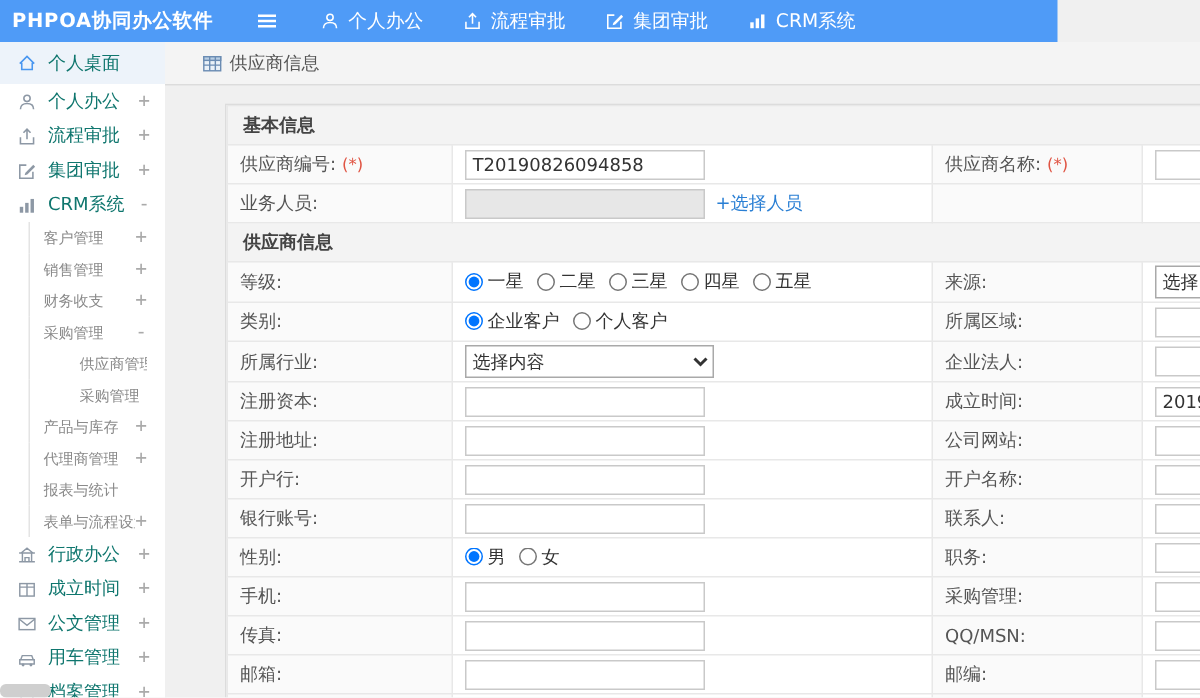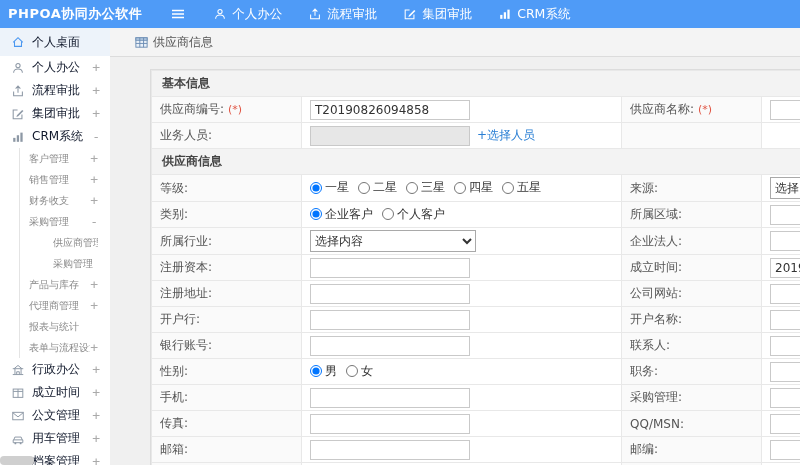--- a/index.html
+++ b/index.html
@@ -2,38 +2,38 @@
 <html><head>
 <meta charset="utf-8">
 <style>
   html,body{margin:0;padding:0;}
   body{
     width:800px;height:465px;overflow:hidden;position:relative;
     font-family:"DejaVu Sans","Liberation Sans",sans-serif;font-size:12px;
     background:#f0f0f0;
   }
   
-  .topbar{position:absolute;left:0;top:0;width:800px;height:28px;background:#4f9bf7;
+  .topbar{position:absolute;left:0;top:0;width:705px;height:28px;background:#4f9bf7;
     display:flex;align-items:center;color:#fff;}
   .brand{margin-left:8px;font-size:13px;font-weight:bold;letter-spacing:.5px;white-space:nowrap;}
   .hamburger{margin-left:28px;width:16px;height:16px;display:inline-flex;color:#fff;cursor:pointer;}
   .topnav{display:flex;align-items:center;margin-left:14px;}
   .topnav-item{display:flex;align-items:center;gap:5px;padding:0 13px;height:28px;
     color:#fff;font-size:12.5px;cursor:pointer;white-space:nowrap;}
   .topnav-item .nav-ico{width:14px;height:14px;display:inline-flex;color:#fff;}
   .caret{font-size:8px;margin-left:2px;}
   
   .sidebar{position:absolute;left:0;top:28px;width:110px;height:437px;background:#fff;
     border-right:1px solid #e6e6e6;overflow:hidden;}
   .sb-item{display:flex;align-items:center;cursor:pointer;}
   .lvl0{height:23px;padding:0 10px 0 11px;}
   .lvl0 .sb-icon{width:14px;height:14px;margin-right:7px;color:#8d98a5;display:inline-flex;flex:none;}
   .sb-item.active{background:#edf3fa;height:28px;}
   .sb-item.active .sb-icon{color:#4a97f0;}
-  .sb-label{flex:1;color:#0f172a;white-space:nowrap;overflow:hidden;}
+  .sb-label{flex:1;color:#0f766e;white-space:nowrap;overflow:hidden;}
   .sb-expand{color:#aaa;font-size:13px;flex:none;font-family:"DejaVu Sans Mono",monospace;}
   .lvl1,.lvl2{height:21px;margin-left:19px;border-left:1px solid #e4e4e4;padding:0 12px 0 9px;}
   .lvl1 .sb-label,.lvl2 .sb-label{color:#8a8a8a;font-size:10px;}
   .lvl2{padding-left:33px;}
   .sb-scroll-stub{position:absolute;left:0;bottom:0;width:34px;height:9px;background:#cfcfcf;border-radius:4px;}
   
   .content{position:absolute;left:110px;top:28px;width:690px;height:437px;overflow:hidden;background:#f0f0f0;}
   .tabbar{height:28px;background:#f4f4f4;border-bottom:1px solid #dcdcdc;display:flex;align-items:center;padding-left:24px;}
   .tab{display:flex;align-items:center;gap:4px;color:#555;cursor:pointer;font-size:12px;}
   .tab .tab-ico{width:15px;height:15px;display:inline-flex;}

